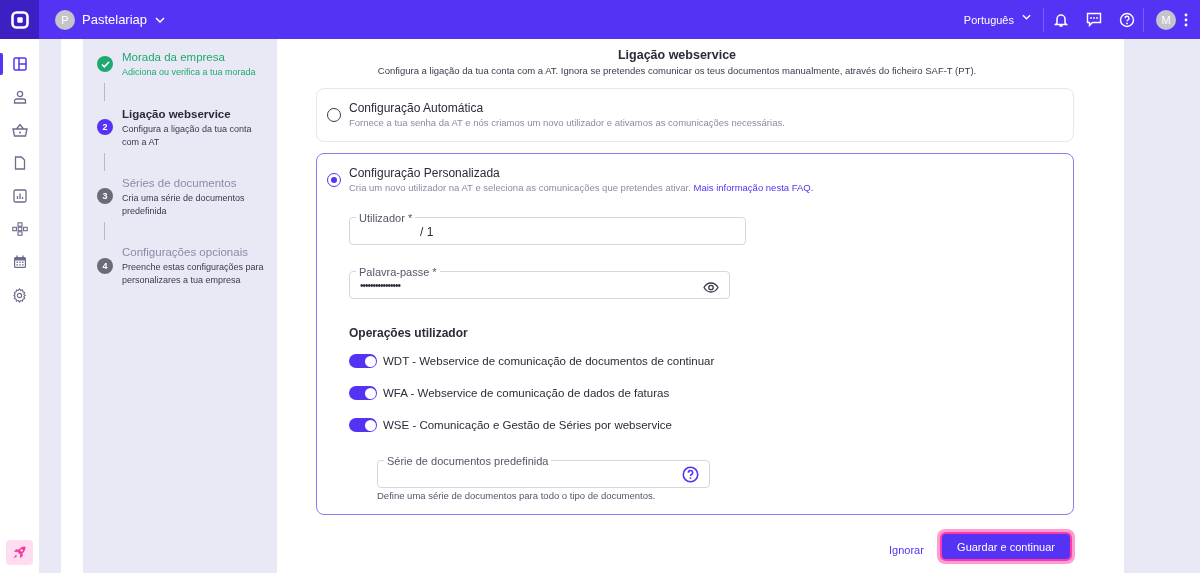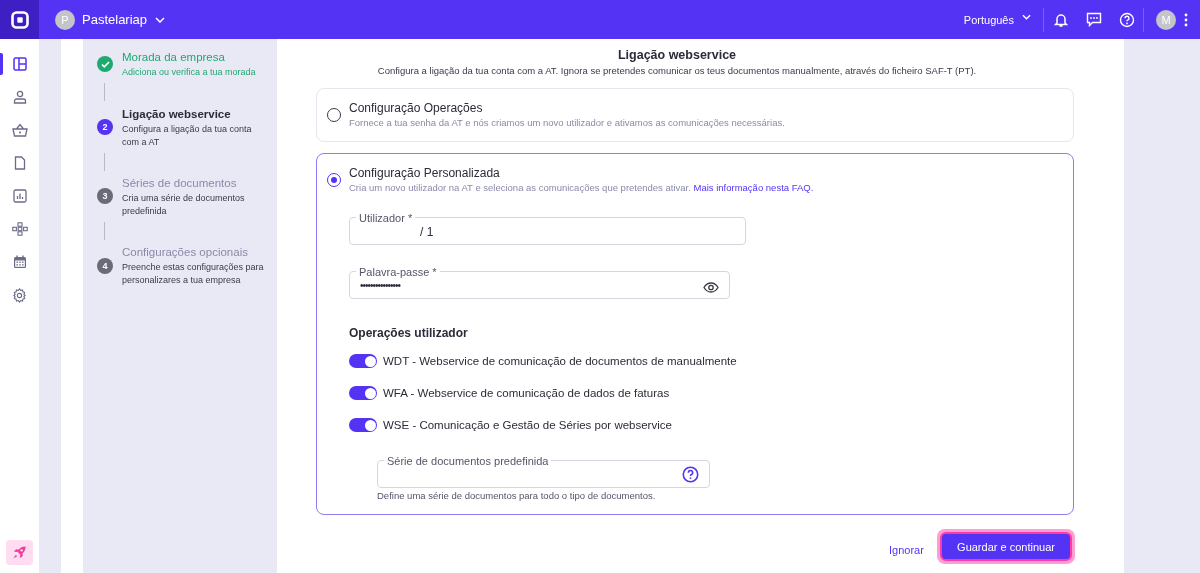--- a/index.html
+++ b/index.html
@@ -227,21 +227,21 @@
       <div class="desc">Preenche estas configurações para personalizares a tua empresa</div>
     </div>
   </div>
 
   <div class="content">
     <div class="page-title">Ligação webservice</div>
     <div class="page-sub">Configura a ligação da tua conta com a AT. Ignora se pretendes comunicar os teus documentos manualmente, através do ficheiro SAF-T (PT).</div>
 
     <div class="opt opt1">
       <div class="radio" style="top:19px"></div>
-      <div class="opt-title" style="top:12px">Configuração Operações</div>
+      <div class="opt-title" style="top:12px">Configuração Automática</div>
       <div class="opt-desc" style="top:28px">Fornece a tua senha da AT e nós criamos um novo utilizador e ativamos as comunicações necessárias.</div>
     </div>
 
     <div class="opt opt2">
       <div class="radio sel" style="top:19px"></div>
       <div class="opt-title" style="top:12px">Configuração Personalizada</div>
       <div class="opt-desc" style="top:28px"><span>Cria um novo utilizador na AT e seleciona as comunicações que pretendes ativar.</span> <a>Mais informação nesta FAQ.</a></div>
 
       <div class="field" style="left:32px;top:63px;width:397px;">
         <span class="flabel">Utilizador *</span>
@@ -256,21 +256,21 @@
               <path d="M1 5.5C3 2 5.5 1 8 1s5 1 7 4.5C13 9 10.5 10 8 10S3 9 1 5.5z" fill="none" stroke="#3a3a4a" stroke-width="1.3"></path>
               <circle cx="8" cy="5.5" r="2.2" fill="none" stroke="#3a3a4a" stroke-width="1.3"></circle>
             </svg>
         </span>
       </div>
 
       <div class="ops-title">Operações utilizador</div>
 
       <div class="toggle-row" style="top:200px">
         <div class="toggle"></div>
-        <span class="toggle-label">WDT - Webservice de comunicação de documentos de manualmente</span>
+        <span class="toggle-label">WDT - Webservice de comunicação de documentos de continuar</span>
       </div>
       <div class="toggle-row" style="top:232px">
         <div class="toggle"></div>
         <span class="toggle-label">WFA - Webservice de comunicação de dados de faturas</span>
       </div>
       <div class="toggle-row" style="top:264px">
         <div class="toggle"></div>
         <span class="toggle-label">WSE - Comunicação e Gestão de Séries por webservice</span>
       </div>
 

